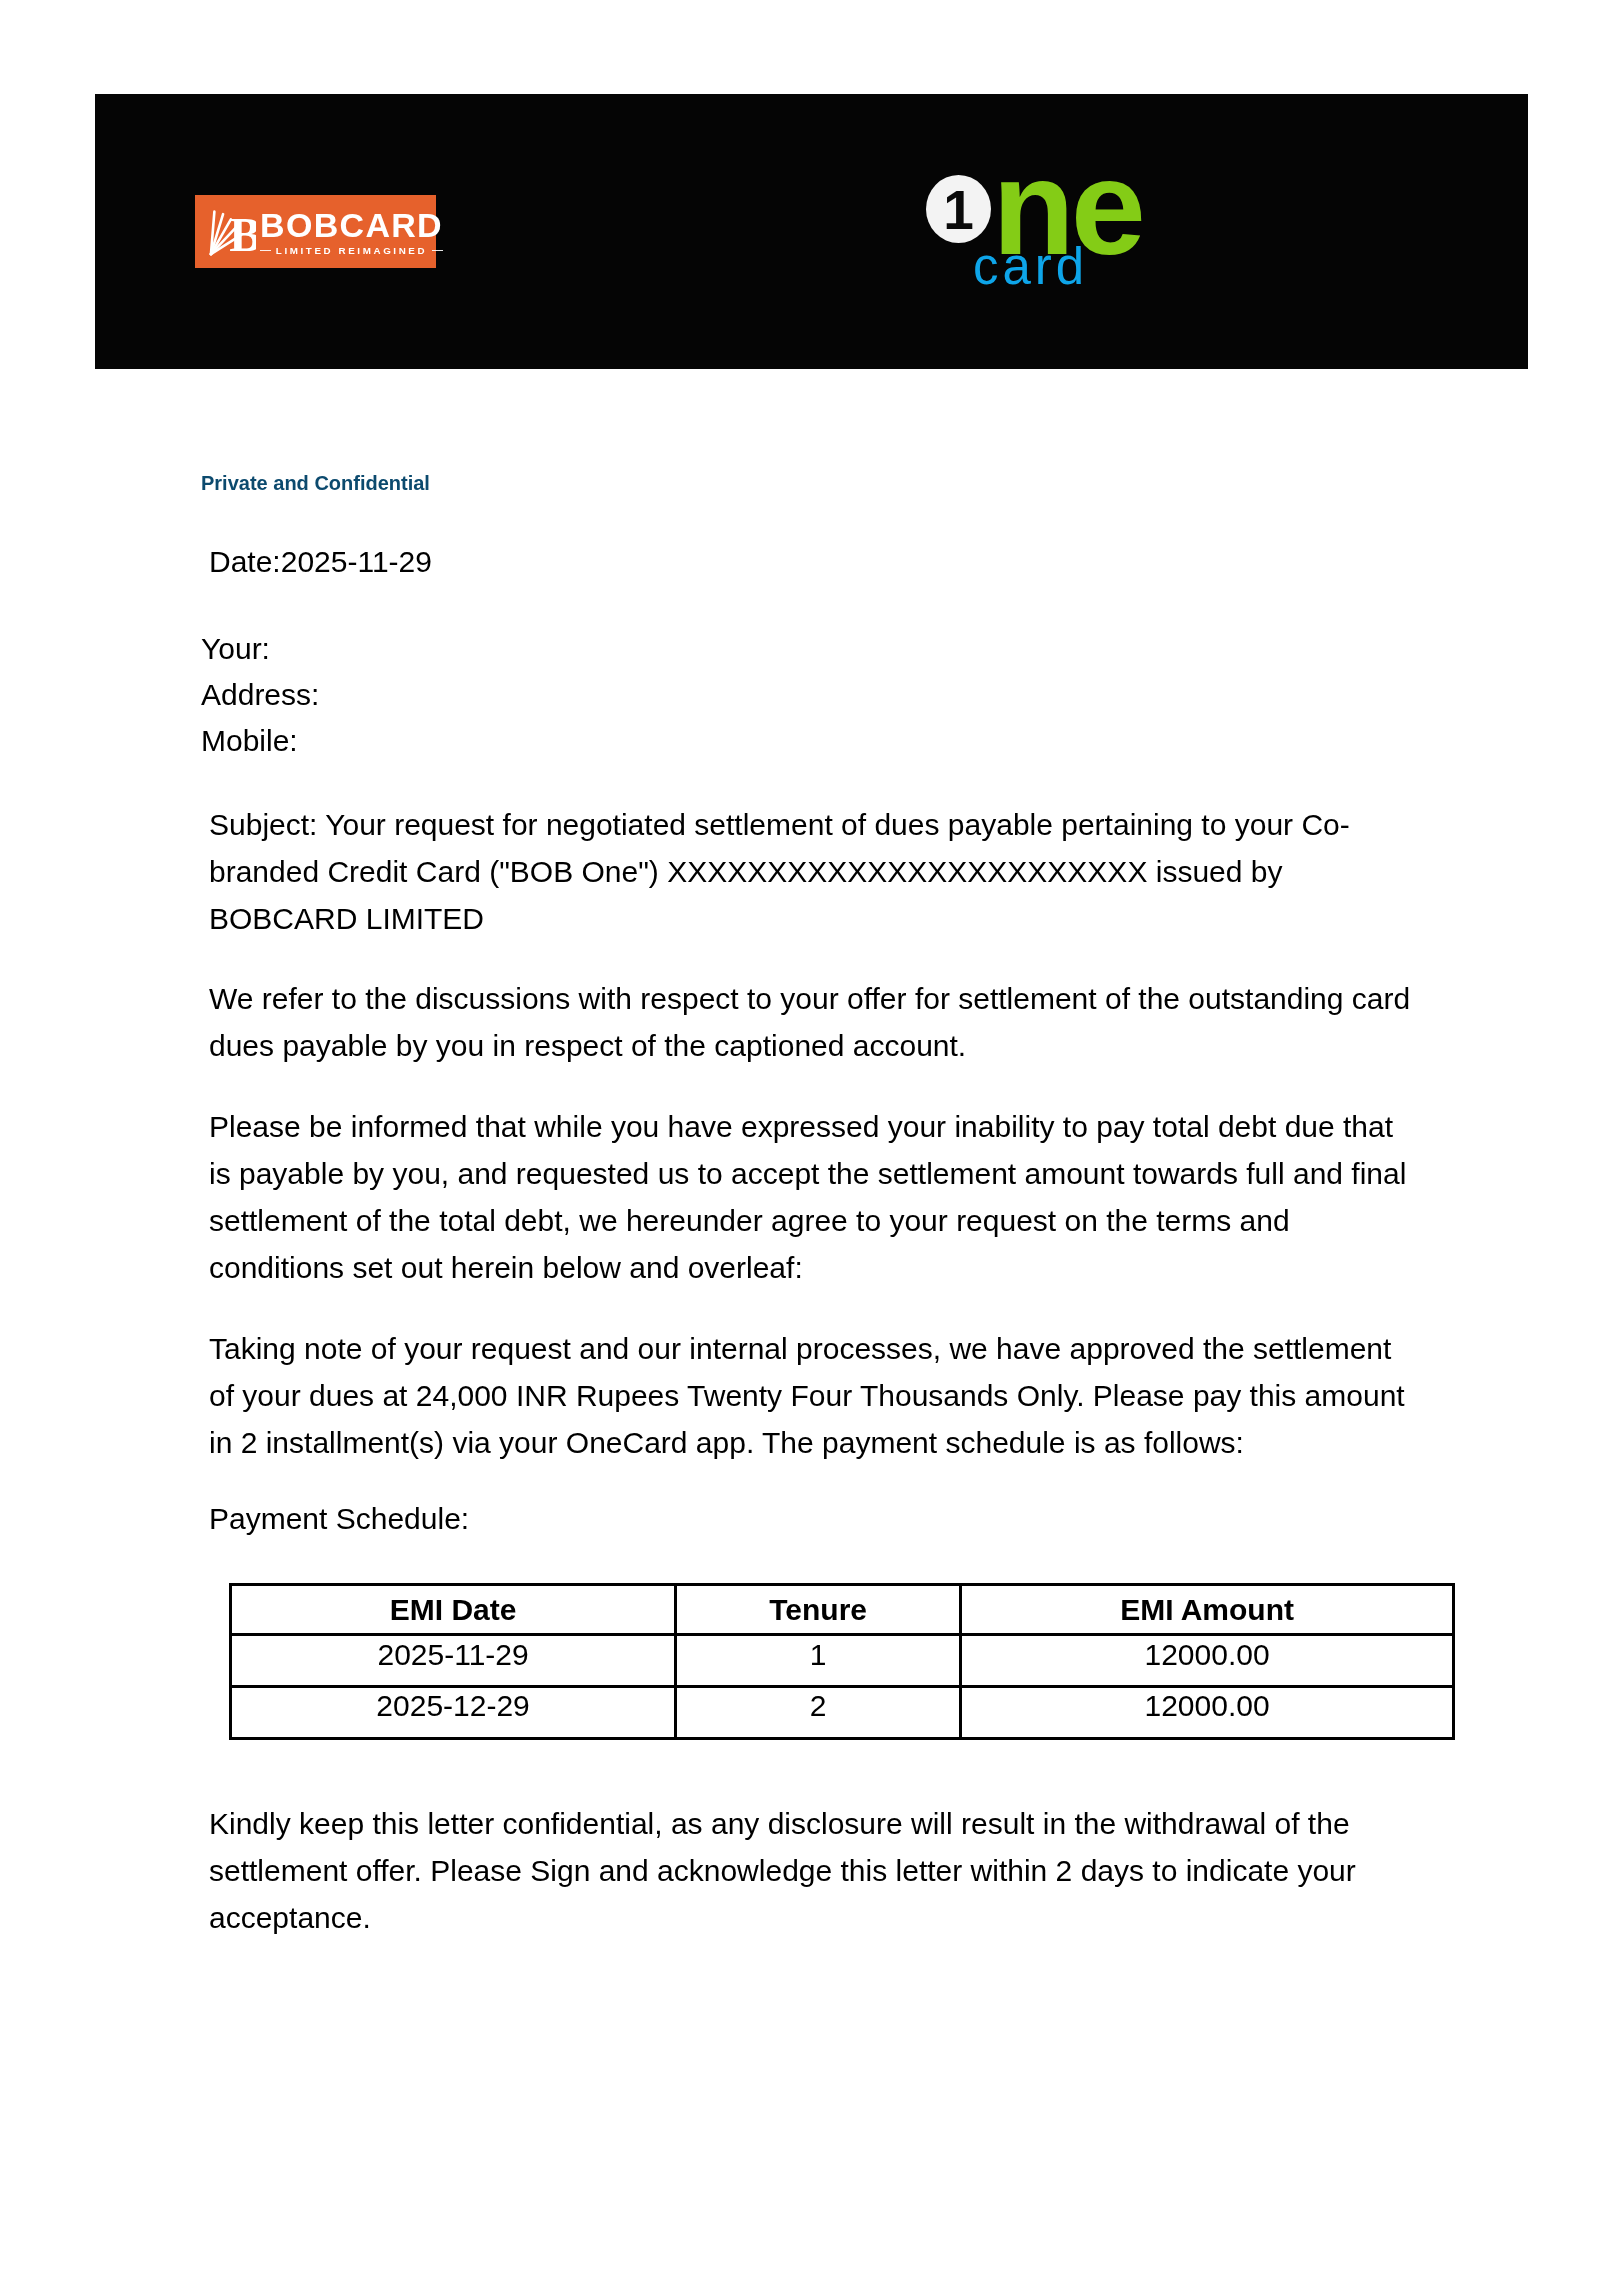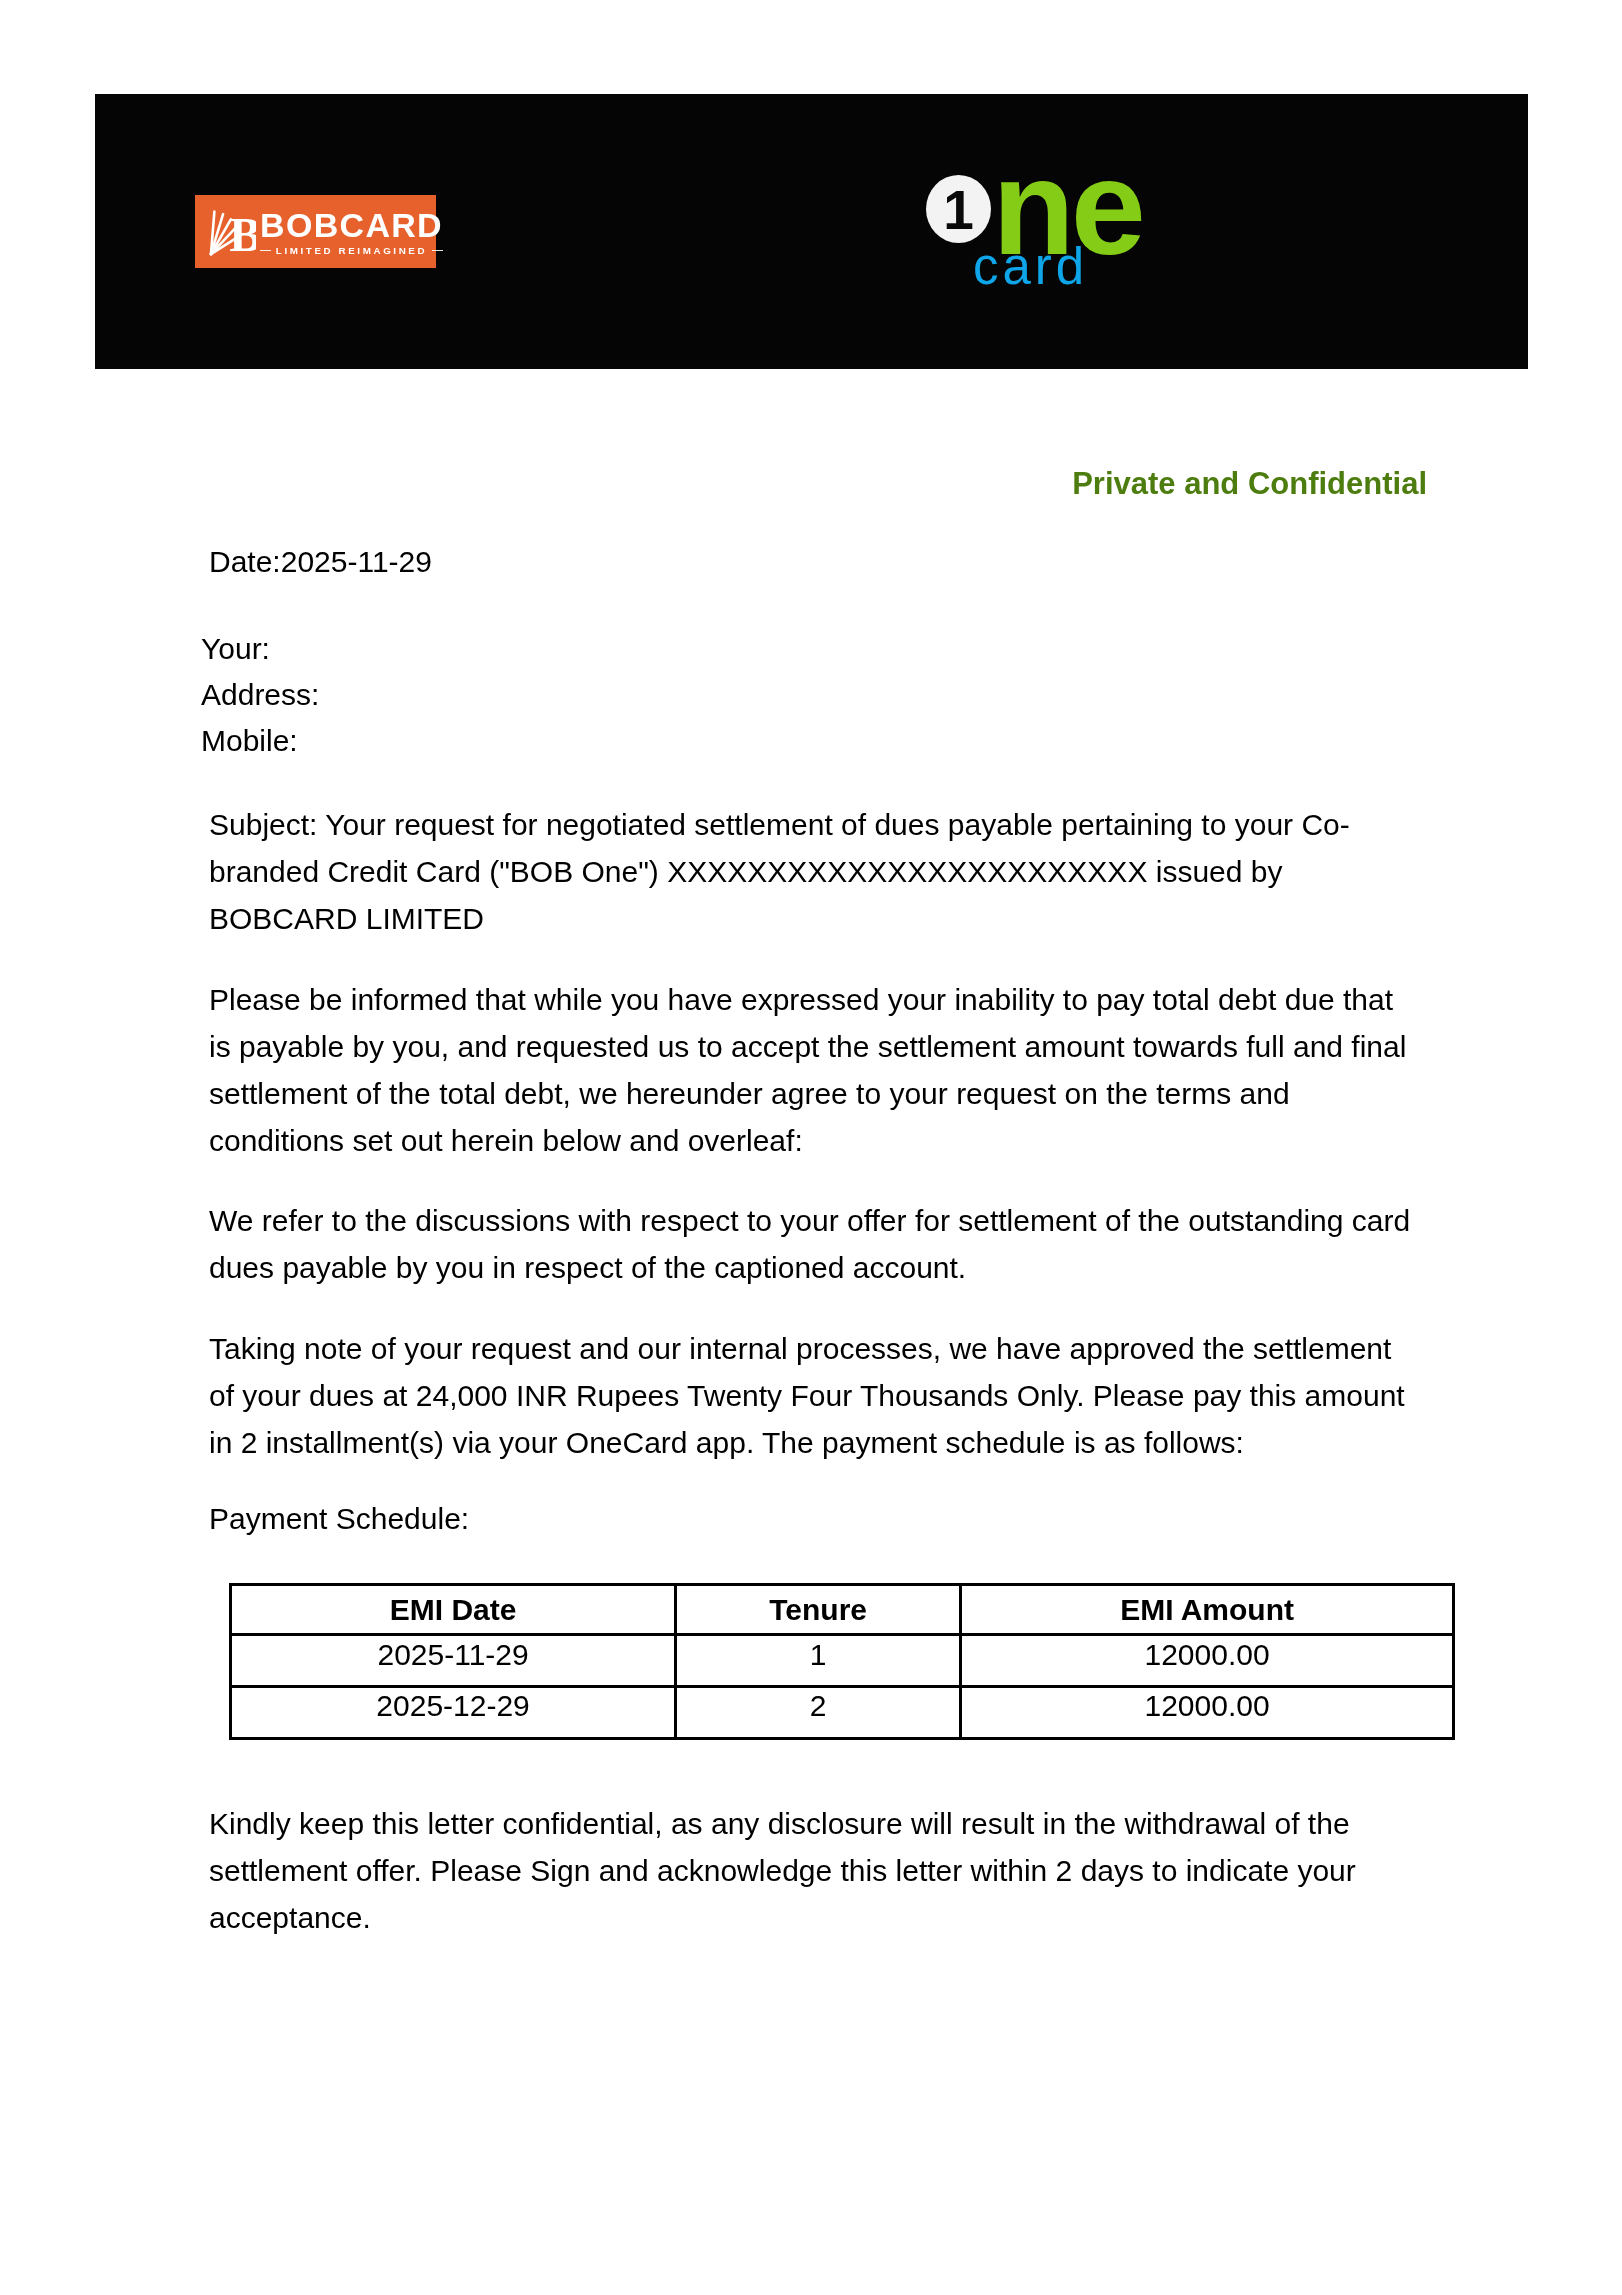--- a/index.html
+++ b/index.html
@@ -117,24 +117,24 @@
 
   
   .content {
     position: absolute;
     left: 201px; top: 368px;
     width: 1226px;
     font-size: 30px;
     line-height: 47px;
   }
   .confidential {
-    text-align: right;
-    color: #4d7c0f;
+    text-align: left;
+    color: #0c4a6e;
     font-weight: 700;
-    font-size: 31px;
+    font-size: 20px;
     margin: 92px 0 0 0;
   }
   .p { margin: 8px; }
   .date-line     { margin-top: 31px; }
   .contact-block { margin-top: 41px; line-height: 46px; }
   .subject       { margin-top: 37px; }
   .para2         { margin-top: 33px; }
   .para3         { margin-top: 34px; }
   .para4         { margin-top: 34px; }
   .schedule-lbl  { margin-top: 29px; }
@@ -212,23 +212,23 @@
     <p class="p date-line">Date:2025-11-29</p>
 
     <div class="contact-block">
       <div>Your:</div>
       <div>Address:</div>
       <div>Mobile:</div>
     </div>
 
     <p class="p subject">Subject: Your request for negotiated settlement of dues payable pertaining to your Co-branded Credit Card ("BOB One") XXXXXXXXXXXXXXXXXXXXXXXX issued by BOBCARD LIMITED</p>
 
+    <p class="p para2">We refer to the discussions with respect to your offer for settlement of the outstanding card dues payable by you in respect of the captioned account.</p>
+
     <p class="p para3">Please be informed that while you have expressed your inability to pay total debt due that is payable by you, and requested us to accept the settlement amount towards full and final settlement of the total debt, we hereunder agree to your request on the terms and conditions set out herein below and overleaf:</p>
-
-    <p class="p para2">We refer to the discussions with respect to your offer for settlement of the outstanding card dues payable by you in respect of the captioned account.</p>
 
     <p class="p para4">Taking note of your request and our internal processes, we have approved the settlement of your dues at 24,000 INR Rupees Twenty Four Thousands Only. Please pay this amount in 2 installment(s) via your OneCard app. The payment schedule is as follows:</p>
 
     <p class="p schedule-lbl">Payment Schedule:</p>
 
     <table class="emi">
       <colgroup>
         <col class="col-date">
           <col class="col-tenure">
           <col class="col-amount">

